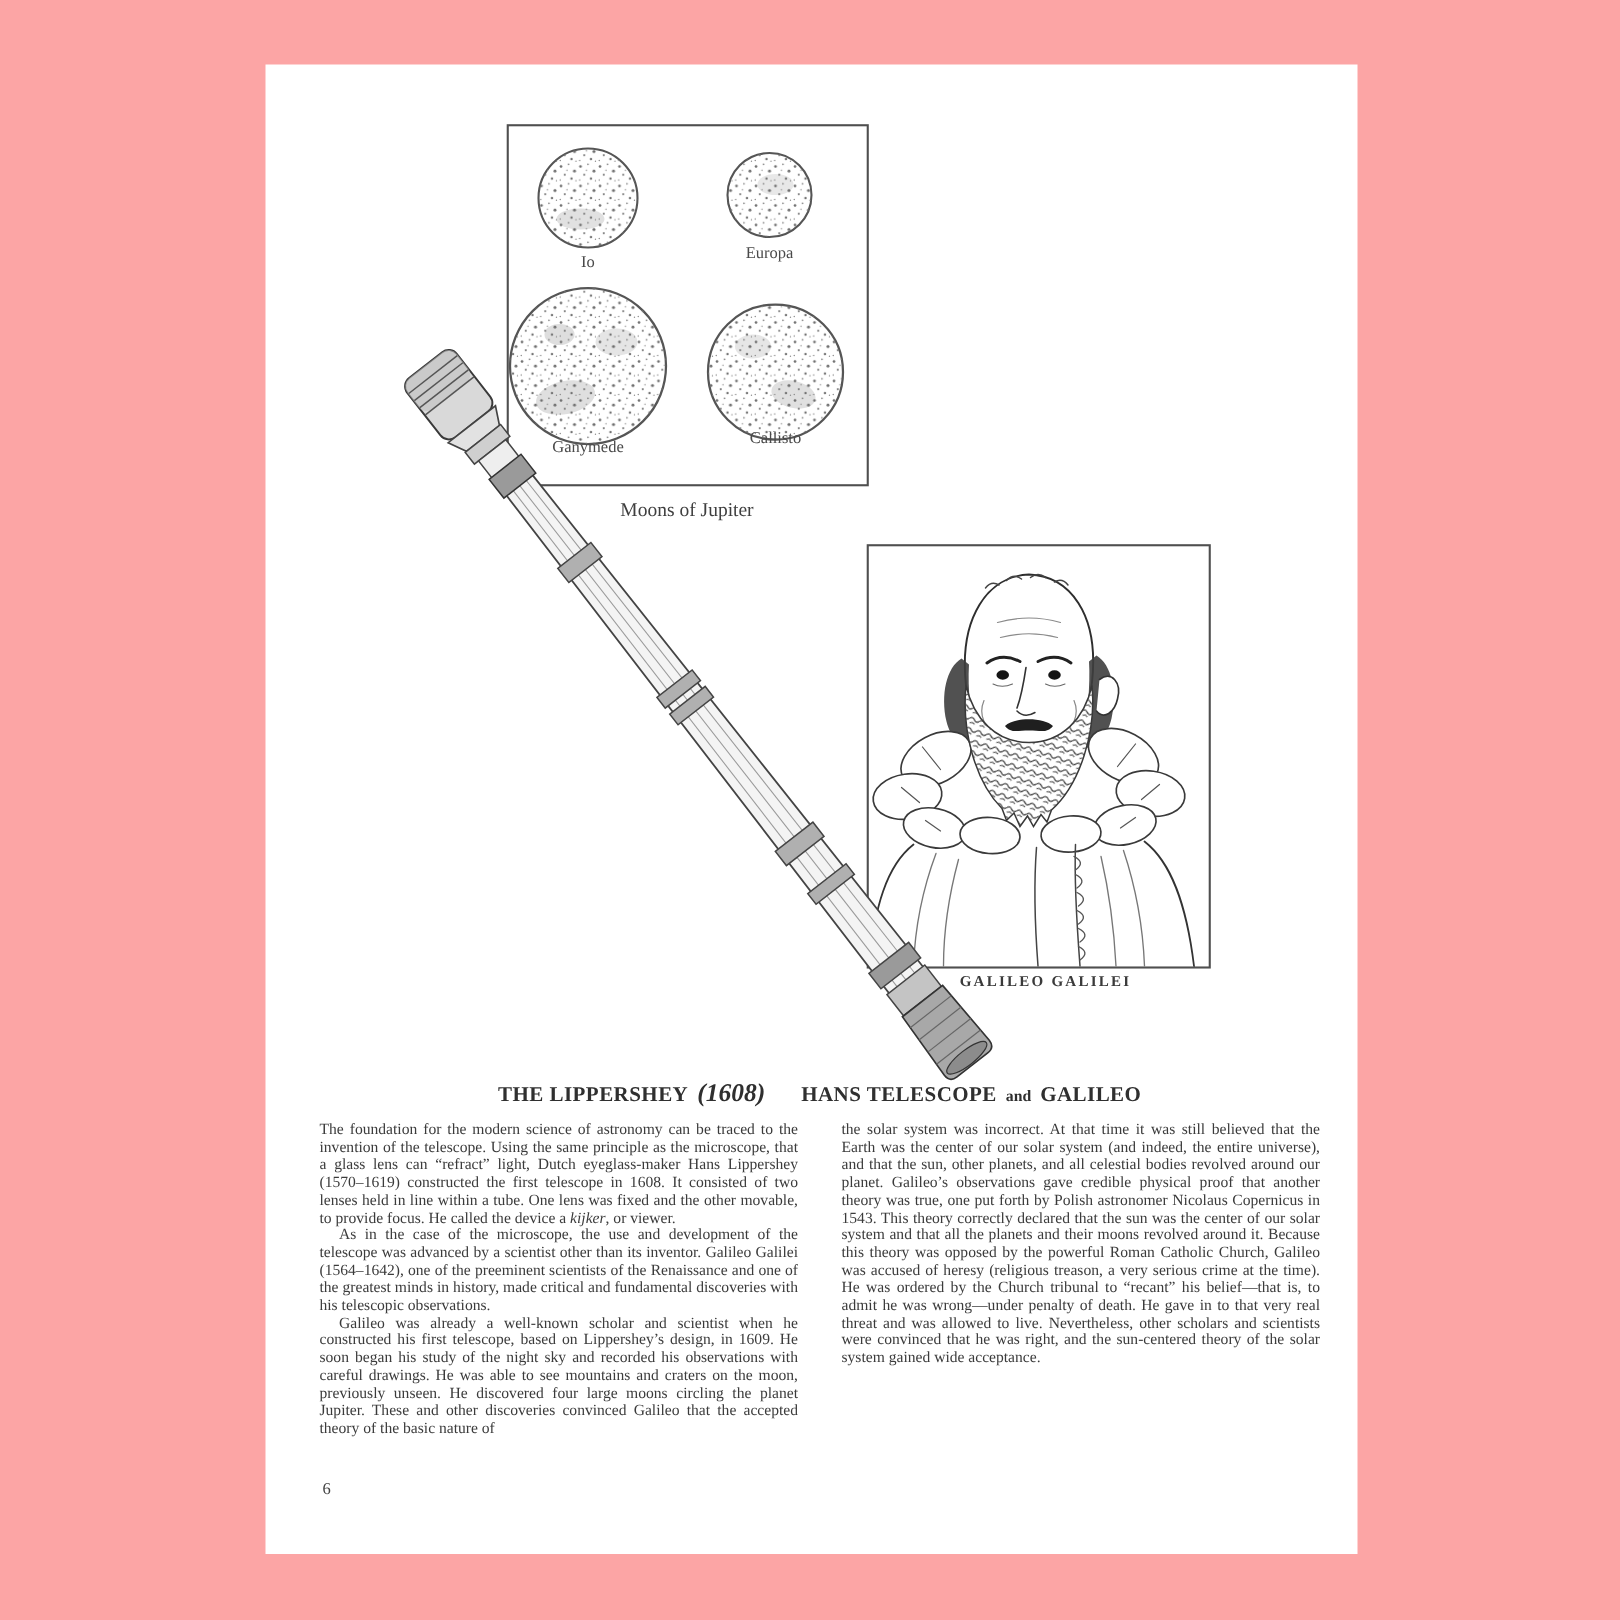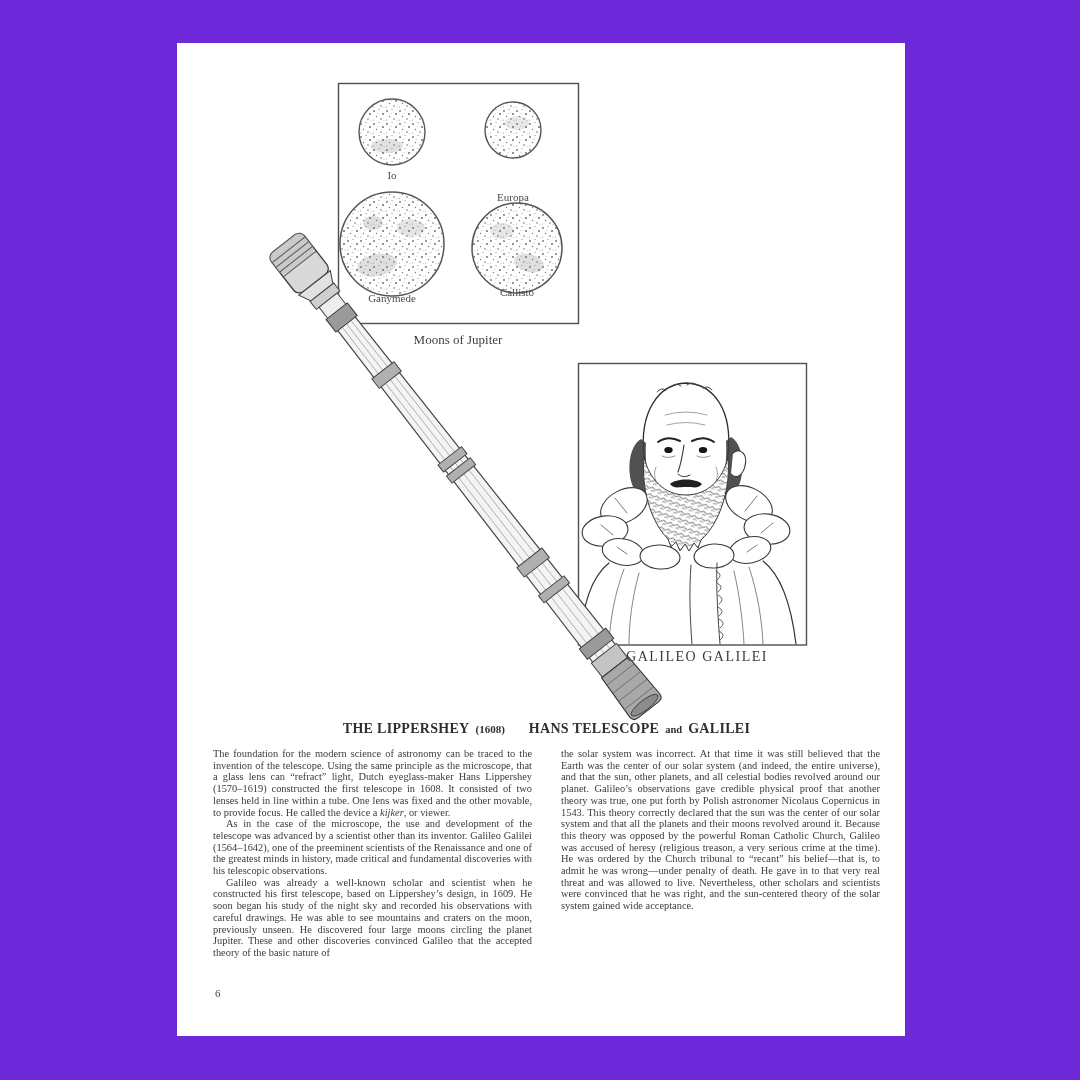--- a/index.html
+++ b/index.html
@@ -1,26 +1,26 @@
 <!DOCTYPE html>
 <html><head>
 <meta charset="utf-8">
 <style>
   html,body{margin:0;padding:0;}
   body{font-family:"Liberation Serif","DejaVu Serif",serif;}
-  .stage{position:relative;width:1080px;height:1080px;background:#6d28d9;overflow:hidden;}
+  .stage{position:relative;width:1080px;height:1080px;background:#fca5a5;overflow:hidden;}
   .paper{position:absolute;left:177px;top:43px;width:728px;height:993px;background:#ffffff;}
   .art{position:absolute;left:0;top:0;}
   .cap{position:absolute;color:#4a4a4a;text-align:center;white-space:nowrap;}
   .cap-moon{font-size:11px;width:100px;}
   .cap-box{font-size:13px;width:220px;color:#3f3f3f;}
-  .cap-portrait{font-size:14px;width:240px;letter-spacing:1.5px;color:#3a3a3a;font-weight:normal;}
+  .cap-portrait{font-size:10px;width:240px;letter-spacing:1.5px;color:#3a3a3a;font-weight:bold;}
   .title{position:absolute;left:36px;top:676px;width:667px;text-align:center;color:#2f2f2f;white-space:nowrap;}
   .t-main{font-weight:bold;font-size:14px;letter-spacing:.3px;}
-  .t-year{font-size:11px;font-weight:600;margin-left:2px;}
+  .t-year{font-size:17px;font-weight:600;margin-left:2px;font-style:italic;}
   .t-gap{display:inline-block;width:16px;}
   .t-and{font-size:10.5px;font-weight:bold;margin:0 2px;}
   .cols{position:absolute;left:36px;top:705px;width:667px;display:flex;gap:29px;}
   .col{width:327px;font-size:10.4px;line-height:11.7px;color:#3b3b3b;text-align:justify;}
   .col p{margin:0;}
   .col p.ind{text-indent:13px;}
   .pagenum{position:absolute;left:38px;top:944px;font-size:11px;color:#444;}
 </style>
 </head>
 <body>
@@ -199,33 +199,33 @@
           </g>
           <path d="M 48 -20 L 60 -14 L 60 14 L 48 20 Z" fill="#e2e2e2" stroke="#444444" stroke-width="1.1"></path>
           <rect x="60" y="-15" width="10" height="30" fill="#cfcfcf" stroke="#444444" stroke-width="1"></rect>
           <rect x="70" y="-11.5" width="16" height="23" fill="#eeeeee" stroke="#444444" stroke-width="1"></rect>
           <rect x="84" y="-13.5" width="16" height="27" fill="#9a9a9a" stroke="#333333" stroke-width="1"></rect>
         </g>
       </g>
     </svg>
 
     <span class="cap cap-moon" style="left:165px;top:126px;">Io</span>
-    <span class="cap cap-moon" style="left:286px;top:120px;margin-top:28px;">Europa</span>
+    <span class="cap cap-moon" style="left:286px;top:120px;">Europa</span>
     <span class="cap cap-moon" style="left:165px;top:249px;">Ganymede</span>
     <span class="cap cap-moon" style="left:290px;top:243px;">Callisto</span>
     <span class="cap cap-box" style="left:171px;top:289px;">Moons of Jupiter</span>
     <span class="cap cap-portrait" style="left:400px;top:606px;">GALILEO GALILEI</span>
 
     <div class="title">
       <span class="t-main">THE LIPPERSHEY</span>
       <span class="t-year">(1608)</span>
       <span class="t-gap"></span>
       <span class="t-main">HANS TELESCOPE</span>
       <span class="t-and">and</span>
-      <span class="t-main">GALILEI</span>
+      <span class="t-main">GALILEO</span>
     </div>
 
     <div class="cols">
       <div class="col">
         <p><span>The foundation for the modern science of astronomy can be traced to the invention of the telescope. Using the same principle as the microscope, that a glass lens can “refract” light, Dutch eyeglass-maker Hans Lippershey (1570–1619) constructed the first telescope in 1608. It consisted of two lenses held in line within a tube. One lens was fixed and the other movable, to provide focus. He called the device a </span><i>kijker</i><span>, or viewer.</span></p>
         <p class="ind">As in the case of the microscope, the use and development of the telescope was advanced by a scientist other than its inventor. Galileo Galilei (1564–1642), one of the preeminent scientists of the Renaissance and one of the greatest minds in history, made critical and fundamental discoveries with his telescopic observations.</p>
         <p class="ind">Galileo was already a well-known scholar and scientist when he constructed his first telescope, based on Lippershey’s design, in 1609. He soon began his study of the night sky and recorded his observations with careful drawings. He was able to see mountains and craters on the moon, previously unseen. He discovered four large moons circling the planet Jupiter. These and other discoveries convinced Galileo that the accepted theory of the basic nature of</p>
       </div>
       <div class="col">
         <p>the solar system was incorrect. At that time it was still believed that the Earth was the center of our solar system (and indeed, the entire universe), and that the sun, other planets, and all celestial bodies revolved around our planet. Galileo’s observations gave credible physical proof that another theory was true, one put forth by Polish astronomer Nicolaus Copernicus in 1543. This theory correctly declared that the sun was the center of our solar system and that all the planets and their moons revolved around it. Because this theory was opposed by the powerful Roman Catholic Church, Galileo was accused of heresy (religious treason, a very serious crime at the time). He was ordered by the Church tribunal to “recant” his belief—that is, to admit he was wrong—under penalty of death. He gave in to that very real threat and was allowed to live. Nevertheless, other scholars and scientists were convinced that he was right, and the sun-centered theory of the solar system gained wide acceptance.</p>

